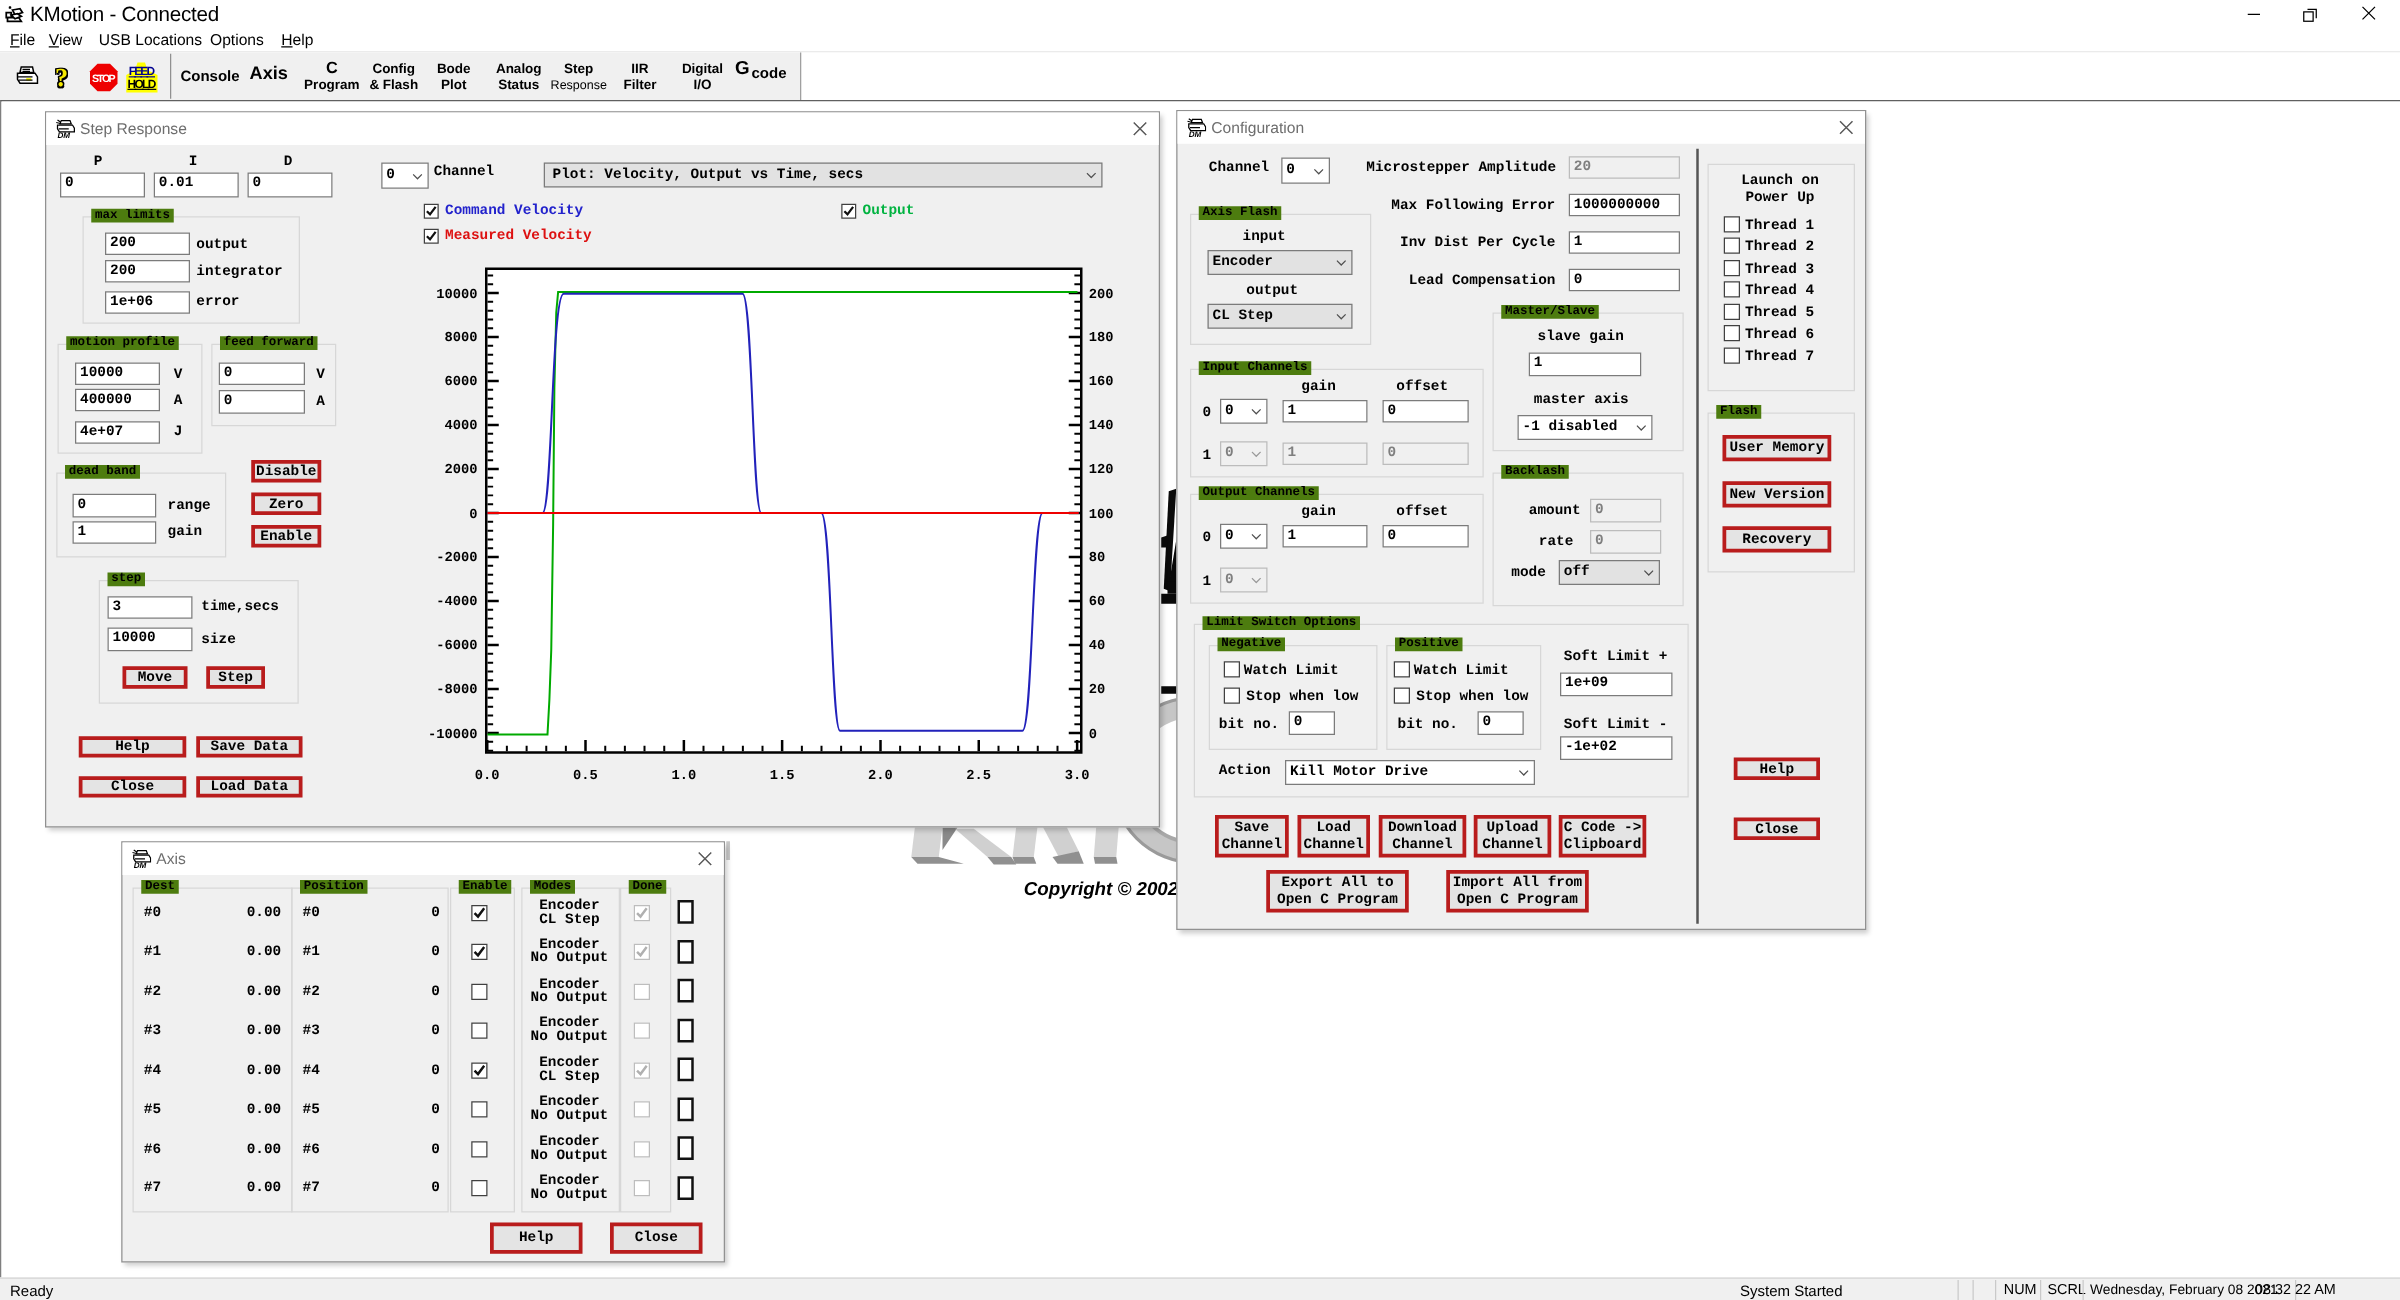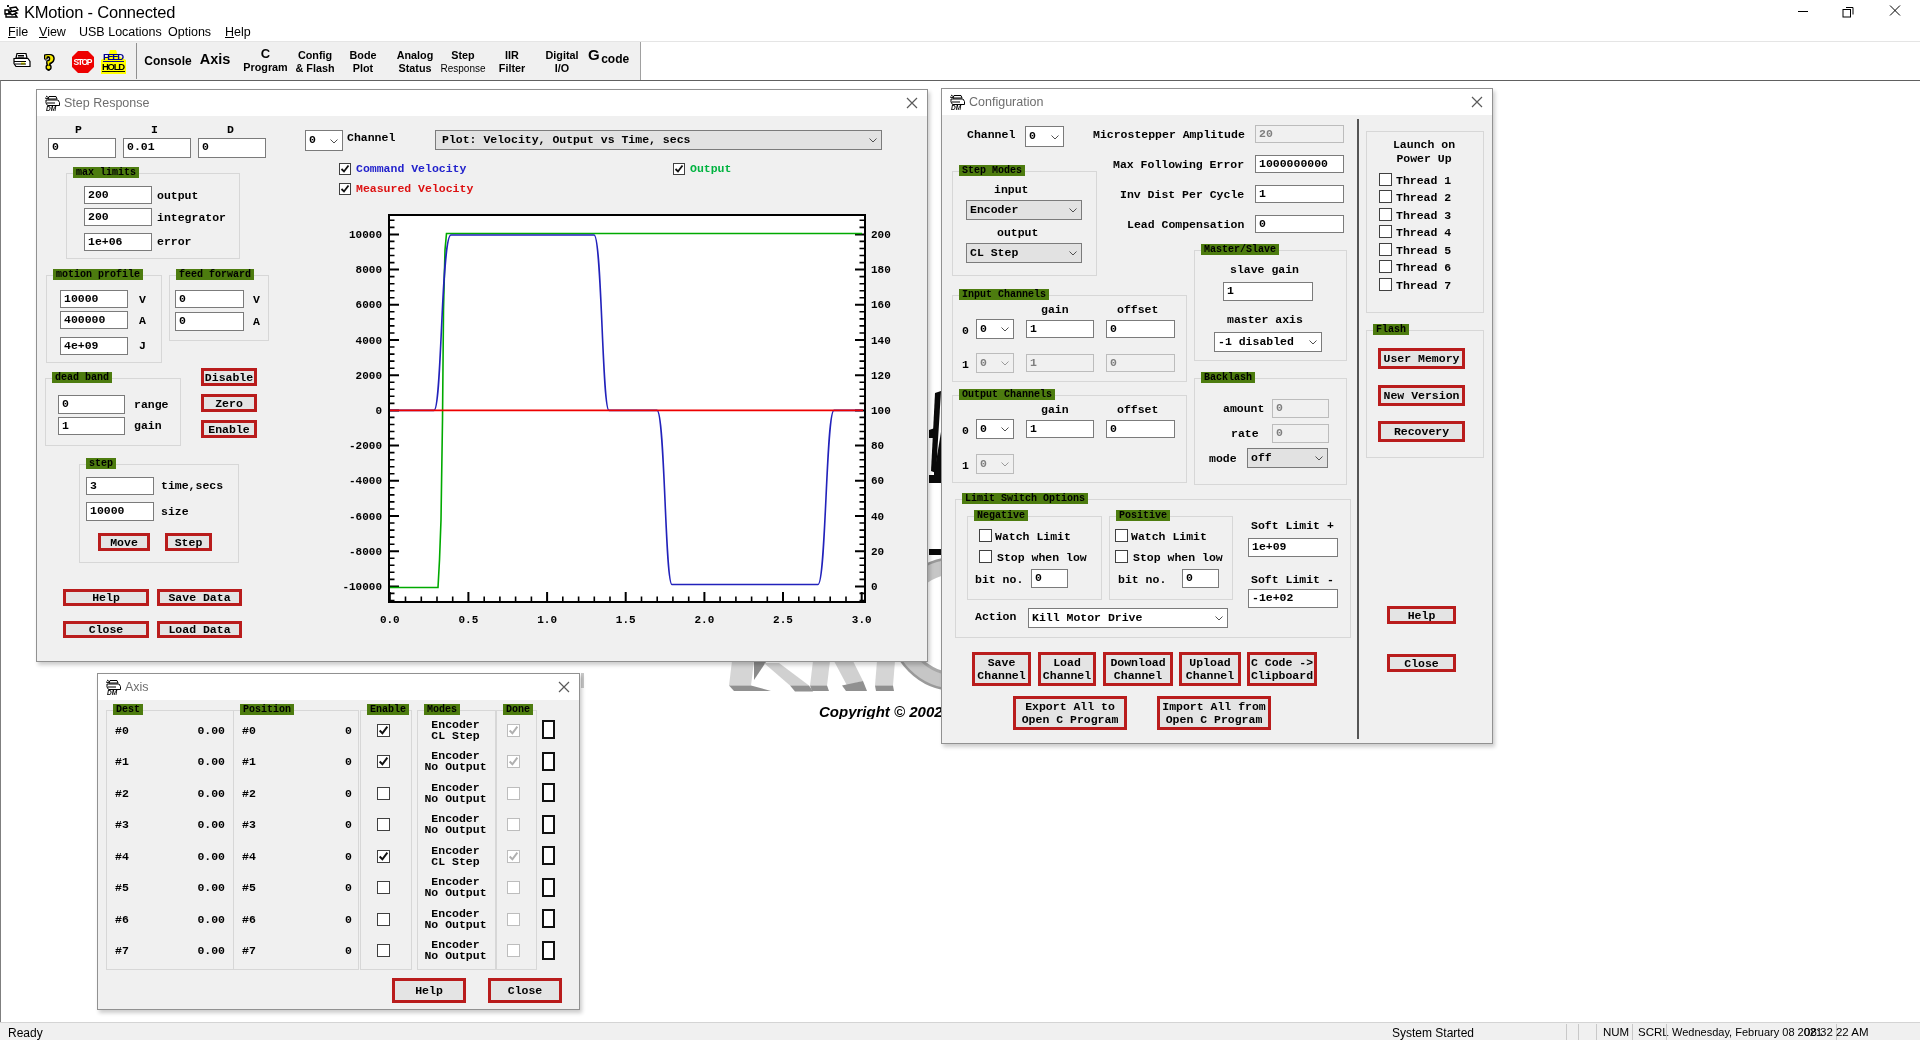--- a/index.html
+++ b/index.html
@@ -207,21 +207,21 @@
  <div class="tb" style="left:47px;top:143px;width:68px;height:18px;">1e+06</div>
  <div class="lbl" style="left:120px;top:145px;">error</div>
 
  <div class="gb" style="left:9px;top:185px;width:114px;height:86px;">
       <span>motion profile</span>
     </div>
  <div class="tb" style="left:23px;top:200px;width:68px;height:18px;">10000</div>
  <div class="lbl" style="left:102px;top:203px;">V</div>
  <div class="tb" style="left:23px;top:221px;width:68px;height:18px;">400000</div>
  <div class="lbl" style="left:102px;top:224px;">A</div>
- <div class="tb" style="left:23px;top:247px;width:68px;height:18px;">4e+09</div>
+ <div class="tb" style="left:23px;top:247px;width:68px;height:18px;">4e+07</div>
  <div class="lbl" style="left:102px;top:249px;">J</div>
 
  <div class="gb" style="left:132px;top:185px;width:98px;height:64px;">
       <span>feed forward</span>
     </div>
  <div class="tb" style="left:138px;top:200px;width:69px;height:18px;">0</div>
  <div class="lbl" style="left:216px;top:203px;">V</div>
  <div class="tb" style="left:138px;top:222px;width:69px;height:19px;">0</div>
  <div class="lbl" style="left:216px;top:225px;">A</div>
 
@@ -334,21 +334,21 @@
  <div class="lbl" style="left:151px;top:39px;">Microstepper Amplitude</div>
  <div class="tb dis" style="left:313px;top:36px;width:89px;height:18px;">20</div>
  <div class="lbl" style="left:171px;top:69px;">Max Following Error</div>
  <div class="tb" style="left:313px;top:66px;width:89px;height:18px;">1000000000</div>
  <div class="lbl" style="left:178px;top:99px;">Inv Dist Per Cycle</div>
  <div class="tb" style="left:313px;top:96px;width:89px;height:18px;">1</div>
  <div class="lbl" style="left:185px;top:129px;">Lead Compensation</div>
  <div class="tb" style="left:313px;top:126px;width:89px;height:18px;">0</div>
 
  <div class="gb" style="left:10px;top:82px;width:143px;height:103px;">
-      <span>Step Modes</span>
+      <span>Axis Flash</span>
     </div>
  <div class="lbl" style="left:52px;top:94px;">input</div>
  <div class="combo gray" style="left:24px;top:111px;width:116px;height:20px;">Encoder<svg class="chev" viewBox="0 0 8 5">
         <path d="M0.5 0.5 L4 4 L7.5 0.5" stroke="#505050" fill="none"></path>
       </svg></div>
  <div class="lbl" style="left:55px;top:137px;">output</div>
  <div class="combo gray" style="left:24px;top:154px;width:116px;height:20px;">CL Step<svg class="chev" viewBox="0 0 8 5">
         <path d="M0.5 0.5 L4 4 L7.5 0.5" stroke="#505050" fill="none"></path>
       </svg></div>
 

